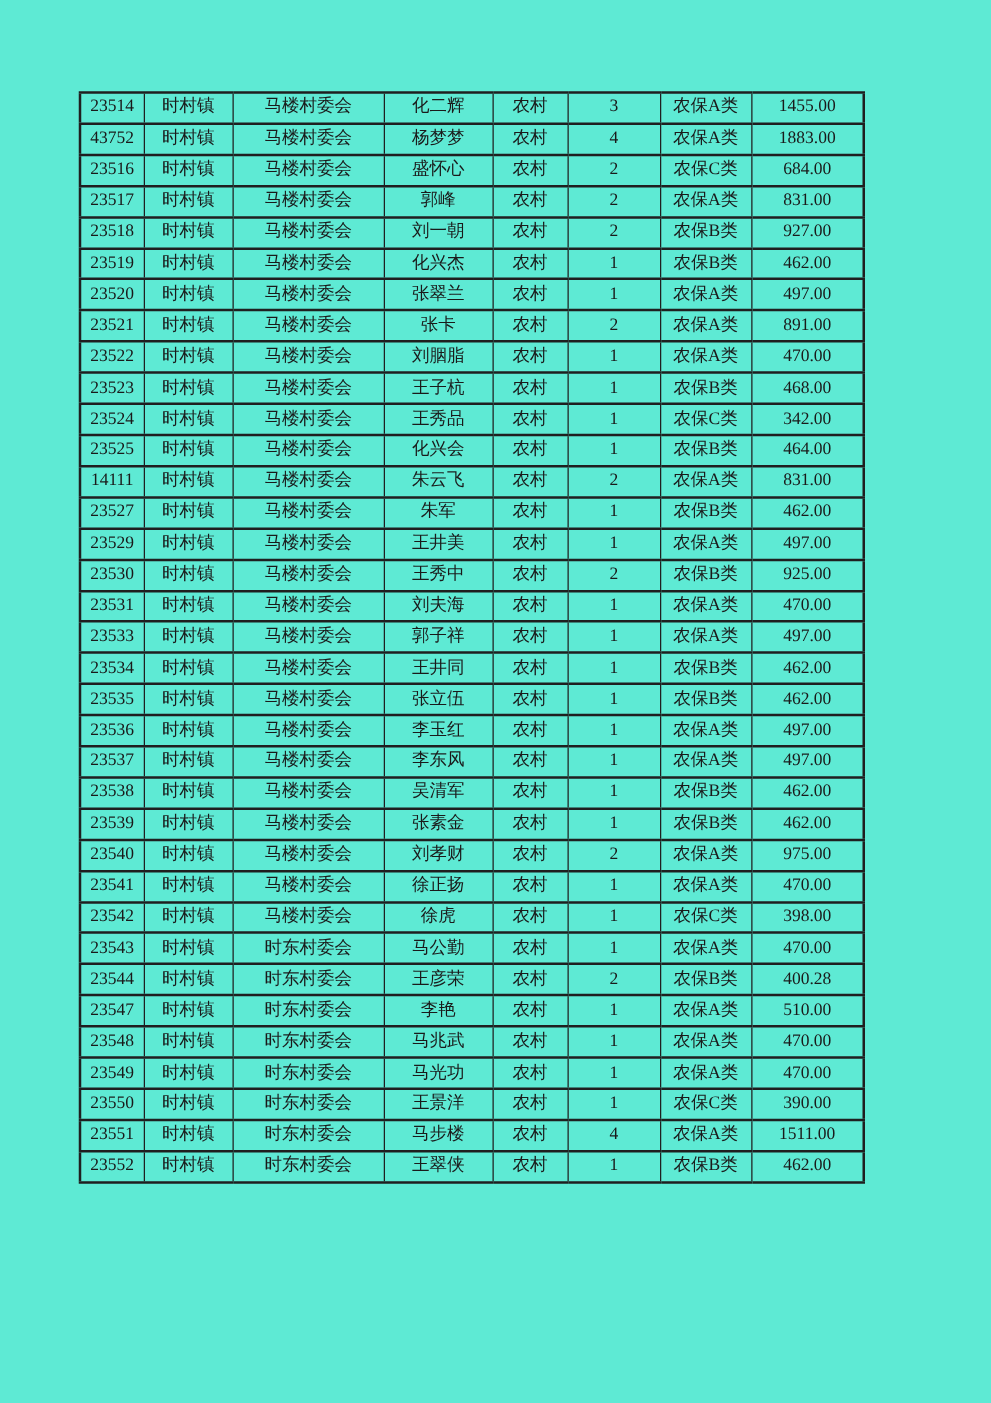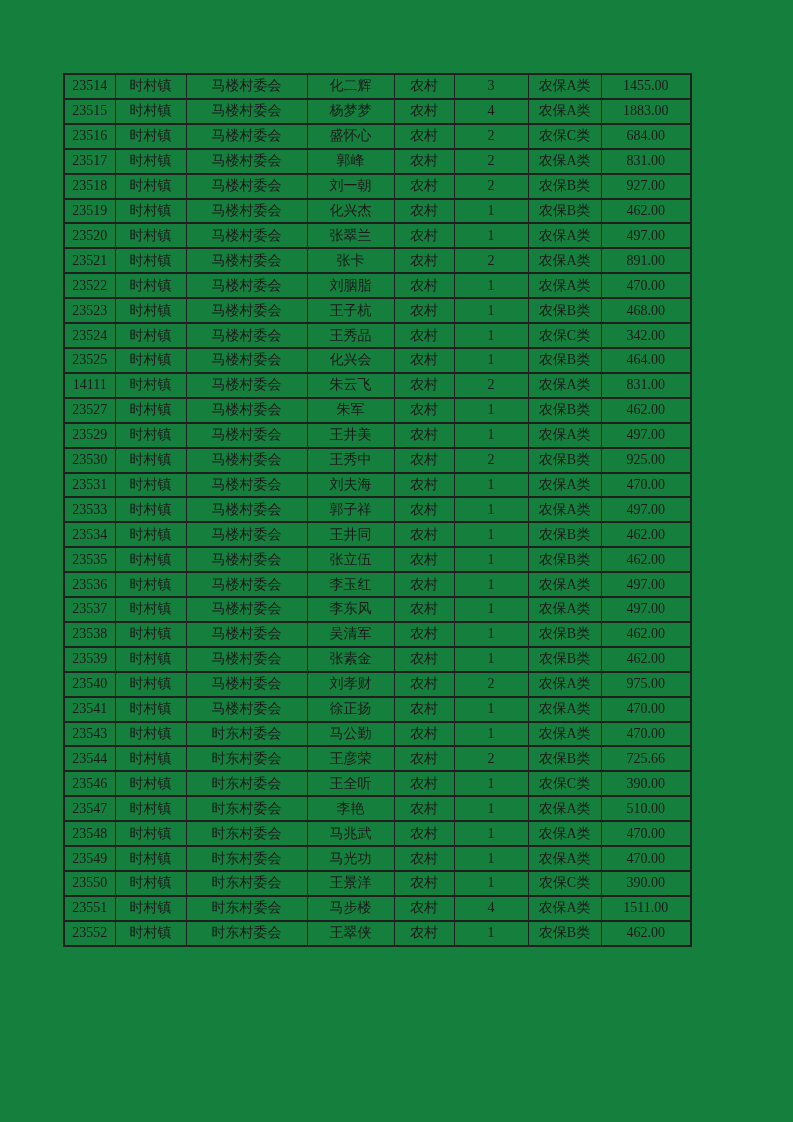--- a/index.html
+++ b/index.html
@@ -1,21 +1,21 @@
 <!DOCTYPE html>
 <html><head>
 <meta charset="utf-8">
 <style>
   * { margin: 0; padding: 0; box-sizing: border-box; }
   html, body { background: #ffffff; }
   .page {
     position: relative;
     width: 793px;
     height: 1122px;
-    background: #15803d;
+    background: #5eead4;
     overflow: hidden;
     font-family: "Liberation Serif", "DejaVu Serif", serif;
     color: #1a1a1a;
   }
   table.roster {
     position: absolute;
     left: 63px;
     top: 73px;
     width: 627px;
     border-collapse: collapse;
@@ -57,21 +57,21 @@
           <td>23514</td>
           <td>时村镇</td>
           <td>马楼村委会</td>
           <td>化二辉</td>
           <td>农村</td>
           <td>3</td>
           <td>农保A类</td>
           <td>1455.00</td>
         </tr>
         <tr>
-          <td>23515</td>
+          <td>43752</td>
           <td>时村镇</td>
           <td>马楼村委会</td>
           <td>杨梦梦</td>
           <td>农村</td>
           <td>4</td>
           <td>农保A类</td>
           <td>1883.00</td>
         </tr>
         <tr>
           <td>23516</td>
@@ -307,48 +307,48 @@
           <td>23541</td>
           <td>时村镇</td>
           <td>马楼村委会</td>
           <td>徐正扬</td>
           <td>农村</td>
           <td>1</td>
           <td>农保A类</td>
           <td>470.00</td>
         </tr>
         <tr>
+          <td>23542</td>
+          <td>时村镇</td>
+          <td>马楼村委会</td>
+          <td>徐虎</td>
+          <td>农村</td>
+          <td>1</td>
+          <td>农保C类</td>
+          <td>398.00</td>
+        </tr>
+        <tr>
           <td>23543</td>
           <td>时村镇</td>
           <td>时东村委会</td>
           <td>马公勤</td>
           <td>农村</td>
           <td>1</td>
           <td>农保A类</td>
           <td>470.00</td>
         </tr>
         <tr>
           <td>23544</td>
           <td>时村镇</td>
           <td>时东村委会</td>
           <td>王彦荣</td>
           <td>农村</td>
           <td>2</td>
           <td>农保B类</td>
-          <td>725.66</td>
-        </tr>
-        <tr>
-          <td>23546</td>
-          <td>时村镇</td>
-          <td>时东村委会</td>
-          <td>王全听</td>
-          <td>农村</td>
-          <td>1</td>
-          <td>农保C类</td>
-          <td>390.00</td>
+          <td>400.28</td>
         </tr>
         <tr>
           <td>23547</td>
           <td>时村镇</td>
           <td>时东村委会</td>
           <td>李艳</td>
           <td>农村</td>
           <td>1</td>
           <td>农保A类</td>
           <td>510.00</td>

